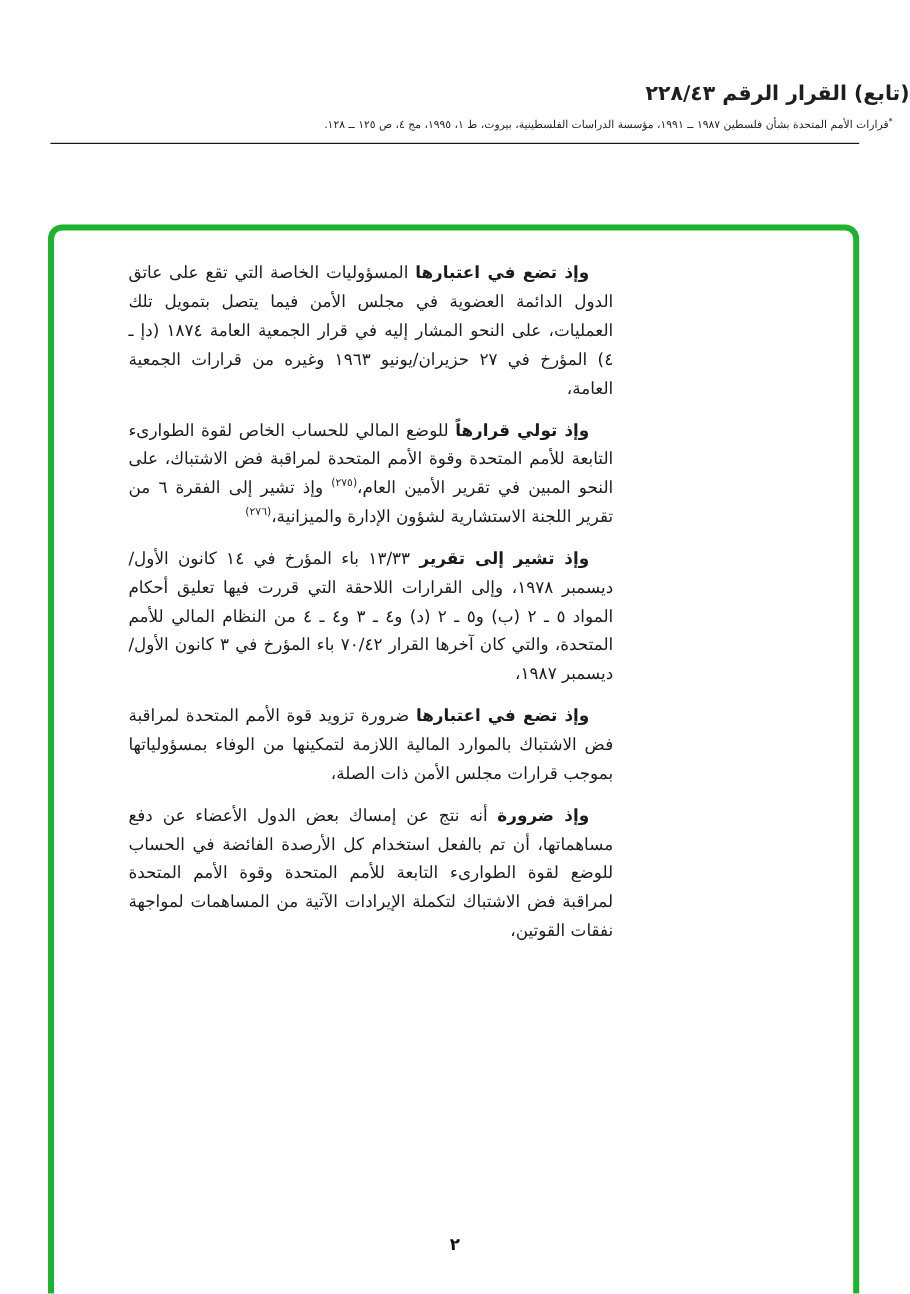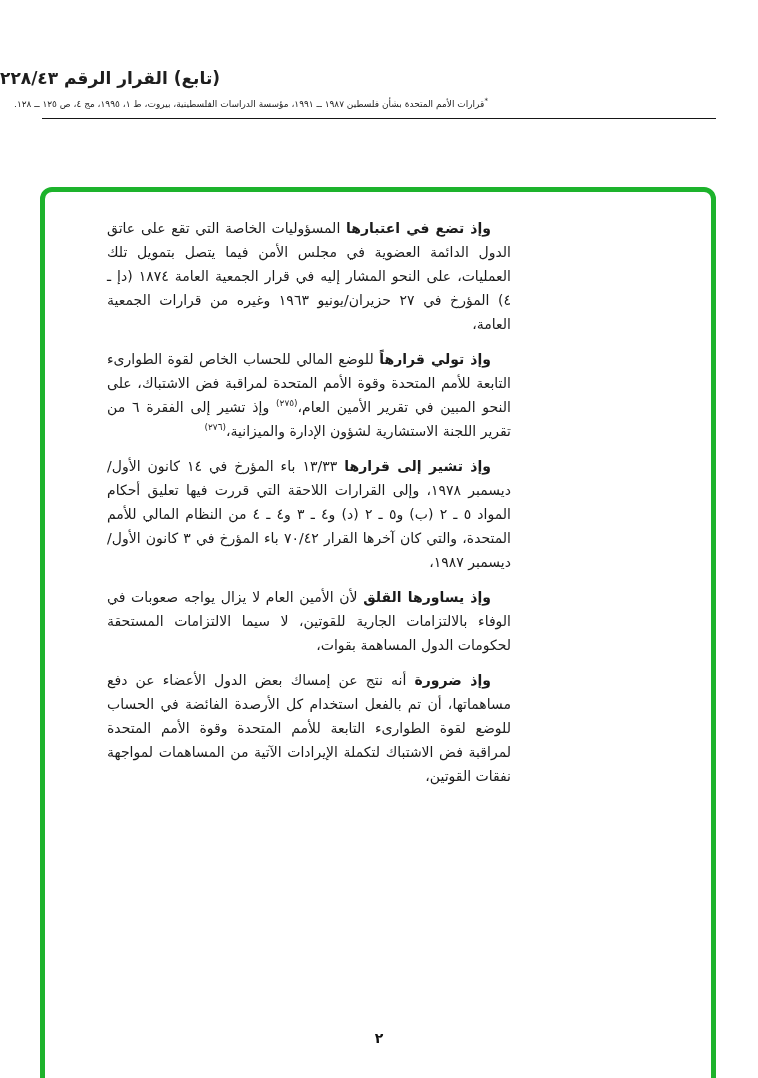--- a/index.html
+++ b/index.html
@@ -4,21 +4,21 @@
 <style>
   html,body{margin:0;padding:0}
   body{
     width:758px;height:1078px;position:relative;overflow:hidden;
     background:#ffffff;color:#1e1e1e;
     font-family:"DejaVu Sans",sans-serif;
   }
   .sheet{position:absolute;inset:0}
 
   
-  .header{position:absolute;top:68px;left:0;width:100%;text-align:left;direction:rtl}
+  .header{position:absolute;top:68px;left:0;width:100%;text-align:right;direction:rtl}
   .title{font-size:17px;font-weight:bold;margin:0;letter-spacing:0}
   .source{font-size:9px;font-weight:normal;margin:9px 14px 0;color:#222}
   .source sup{font-size:7px}
   .rule{width:674px;border:none;border-top:1.5px solid #161616;margin:9px auto 0}
 
   
   .frame{
     position:absolute;left:40px;top:150px;width:676px;height:1020px;
     box-sizing:border-box;border:5px solid #1db32c;border-radius:12px;background:#fff;margin-top:37px;
   }
@@ -60,24 +60,24 @@
   </div>
 
   <div class="frame" style="border-color: rgb(29, 179, 44);">
 
     <div class="text-col">
 
       <p class="para"><b class="lead">وإذ تضع في اعتبارها</b><span> المسؤوليات الخاصة التي تقع على عاتق الدول الدائمة العضوية في مجلس الأمن فيما يتصل بتمويل تلك العمليات، على النحو المشار إليه في قرار الجمعية العامة ١٨٧٤ (دإ ـ ٤) المؤرخ في ٢٧ حزيران/يونيو ١٩٦٣ وغيره من قرارات الجمعية العامة،</span></p>
 
       <p class="para"><b class="lead">وإذ تولي قرارهاً</b><span> للوضع المالي للحساب الخاص لقوة الطوارىء التابعة للأمم المتحدة وقوة الأمم المتحدة لمراقبة فض الاشتباك، على النحو المبين في تقرير الأمين العام،</span><sup class="fnref">(٢٧٥)</sup><span> وإذ تشير إلى الفقرة ٦ من تقرير اللجنة الاستشارية لشؤون الإدارة والميزانية،</span><sup class="fnref">(٢٧٦)</sup></p>
 
-      <p class="para"><b class="lead">وإذ تشير إلى قرارها</b><span> ١٣/٣٣ باء المؤرخ في ١٤ كانون الأول/ديسمبر ١٩٧٨، وإلى القرارات اللاحقة التي قررت فيها تعليق أحكام المواد ٥ ـ ٢ (ب) و٥ ـ ٢ (د) و٤ ـ ٣ و٤ ـ ٤ من النظام المالي للأمم المتحدة، والتي كان آخرها القرار ٧٠/٤٢ باء المؤرخ في ٣ كانون الأول/ديسمبر ١٩٨٧،</span></p>
+      <p class="para"><b class="lead">وإذ تشير إلى تقرير</b><span> ١٣/٣٣ باء المؤرخ في ١٤ كانون الأول/ديسمبر ١٩٧٨، وإلى القرارات اللاحقة التي قررت فيها تعليق أحكام المواد ٥ ـ ٢ (ب) و٥ ـ ٢ (د) و٤ ـ ٣ و٤ ـ ٤ من النظام المالي للأمم المتحدة، والتي كان آخرها القرار ٧٠/٤٢ باء المؤرخ في ٣ كانون الأول/ديسمبر ١٩٨٧،</span></p>
 
+      <p class="para"><b class="lead">وإذ تضع في اعتبارها</b><span> ضرورة تزويد قوة الأمم المتحدة لمراقبة فض الاشتباك بالموارد المالية اللازمة لتمكينها من الوفاء بمسؤولياتها بموجب قرارات مجلس الأمن ذات الصلة،</span></p>
 
-      <p class="para"><b class="lead">وإذ يساورها القلق</b><span> لأن الأمين العام لا يزال يواجه صعوبات في الوفاء بالالتزامات الجارية للقوتين، لا سيما الالتزامات المستحقة لحكومات الدول المساهمة بقوات،</span></p>
 
       <p class="para"><b class="lead">وإذ ضرورة</b><span> أنه نتج عن إمساك بعض الدول الأعضاء عن دفع مساهماتها، أن تم بالفعل استخدام كل الأرصدة الفائضة في الحساب للوضع لقوة الطوارىء التابعة للأمم المتحدة وقوة الأمم المتحدة لمراقبة فض الاشتباك لتكملة الإيرادات الآتية من المساهمات لمواجهة نفقات القوتين،</span></p>
 
     </div>
 
     <div class="fn-area">
       <hr class="fn-rule">
       <div class="fn"><span>(٢٧٥)</span> <span class="latin">A/43/769.</span><span></span></div>
       <div class="fn"><span>(٢٧٦)</span> <span class="latin">A/57/941</span><span>، الرقم الثاني.</span></div>
     </div>

